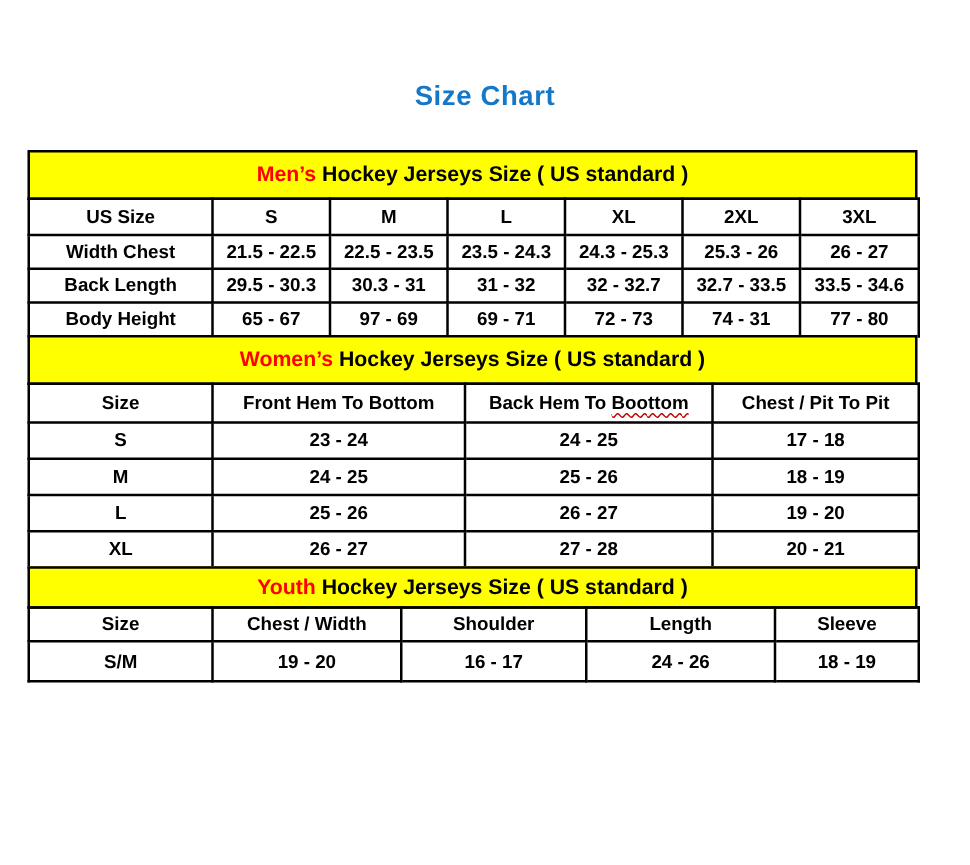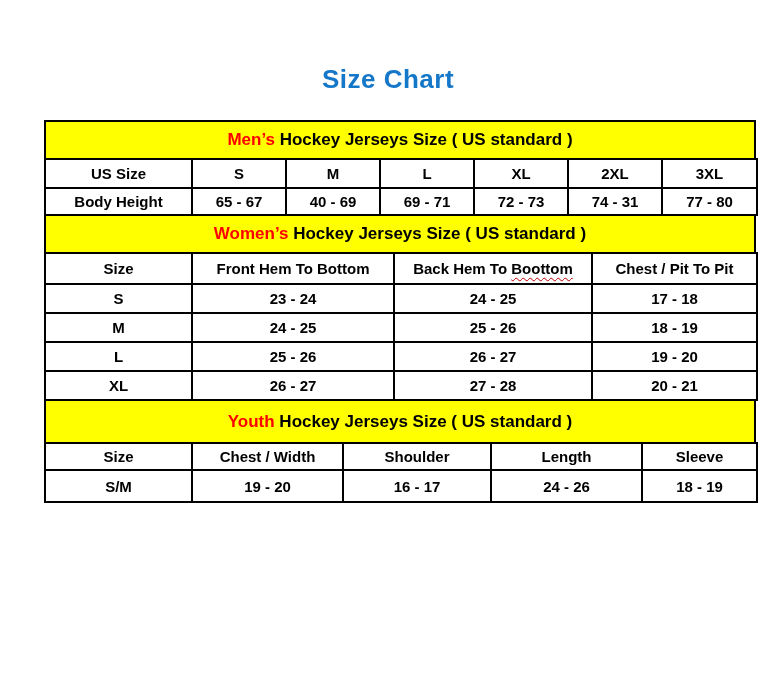--- a/index.html
+++ b/index.html
@@ -4,45 +4,45 @@
 <style>
   html,body{margin:0;padding:0;background:#ffffff;}
   body{
     width:776px;height:692px;overflow:hidden;
     font-family:"Liberation Sans","DejaVu Sans",sans-serif;
     -webkit-font-smoothing:antialiased;
   }
   .page-title{
     margin:64px 0 0 0;
     text-align:center;
-    font-size:26px;
+    font-size:22px;
     font-weight:700;
     color:#1577C8;
     letter-spacing:0.5px;
   }
   .chart-wrap{
     position:absolute;
-    left:44px;top:120px;
+    left:22px;top:120px;
     width:712px;
   }
   .section{margin-top:-2px;}
   .section:first-child{margin-top:0;}
   .banner{
     box-sizing:border-box;
     border:2px solid #000;
     background:#FFFF00;
     text-align:center;
     font-weight:700;
     font-size:17px;
     color:#000;
     display:flex;align-items:center;justify-content:center;
   }
   .banner-mens{height:40px;}
   .banner-womens{height:40px;}
-  .banner-youth{height:45px;}
+  .banner-youth{height:34px;}
   .accent{color:#FF0000;white-space:pre;}
   .rest{white-space:pre;}
   table{
     width:712px;
     table-layout:fixed;
     border-collapse:collapse;
     margin-top:-2px;
   }
   th,td{
     box-sizing:border-box;
@@ -95,23 +95,41 @@
         <tr class="hdr">
           <th>US Size</th>
           <th>S</th>
           <th>M</th>
           <th>L</th>
           <th>XL</th>
           <th>2XL</th>
           <th>3XL</th>
         </tr>
         <tr>
+          <td>Width Chest</td>
+          <td>21.5 - 22.5</td>
+          <td>22.5 - 23.5</td>
+          <td>23.5 - 24.3</td>
+          <td>24.3 - 25.3</td>
+          <td>25.3 - 26</td>
+          <td>26 - 27</td>
+        </tr>
+        <tr>
+          <td>Back Length</td>
+          <td>29.5 - 30.3</td>
+          <td>30.3 - 31</td>
+          <td>31 - 32</td>
+          <td>32 - 32.7</td>
+          <td>32.7 - 33.5</td>
+          <td>33.5 - 34.6</td>
+        </tr>
+        <tr>
           <td>Body Height</td>
           <td>65 - 67</td>
-          <td>40 - 69</td>
+          <td>97 - 69</td>
           <td>69 - 71</td>
           <td>72 - 73</td>
           <td>74 - 31</td>
           <td>77 - 80</td>
         </tr>
       </tbody>
     </table>
   </div>
 
   <div class="section">

